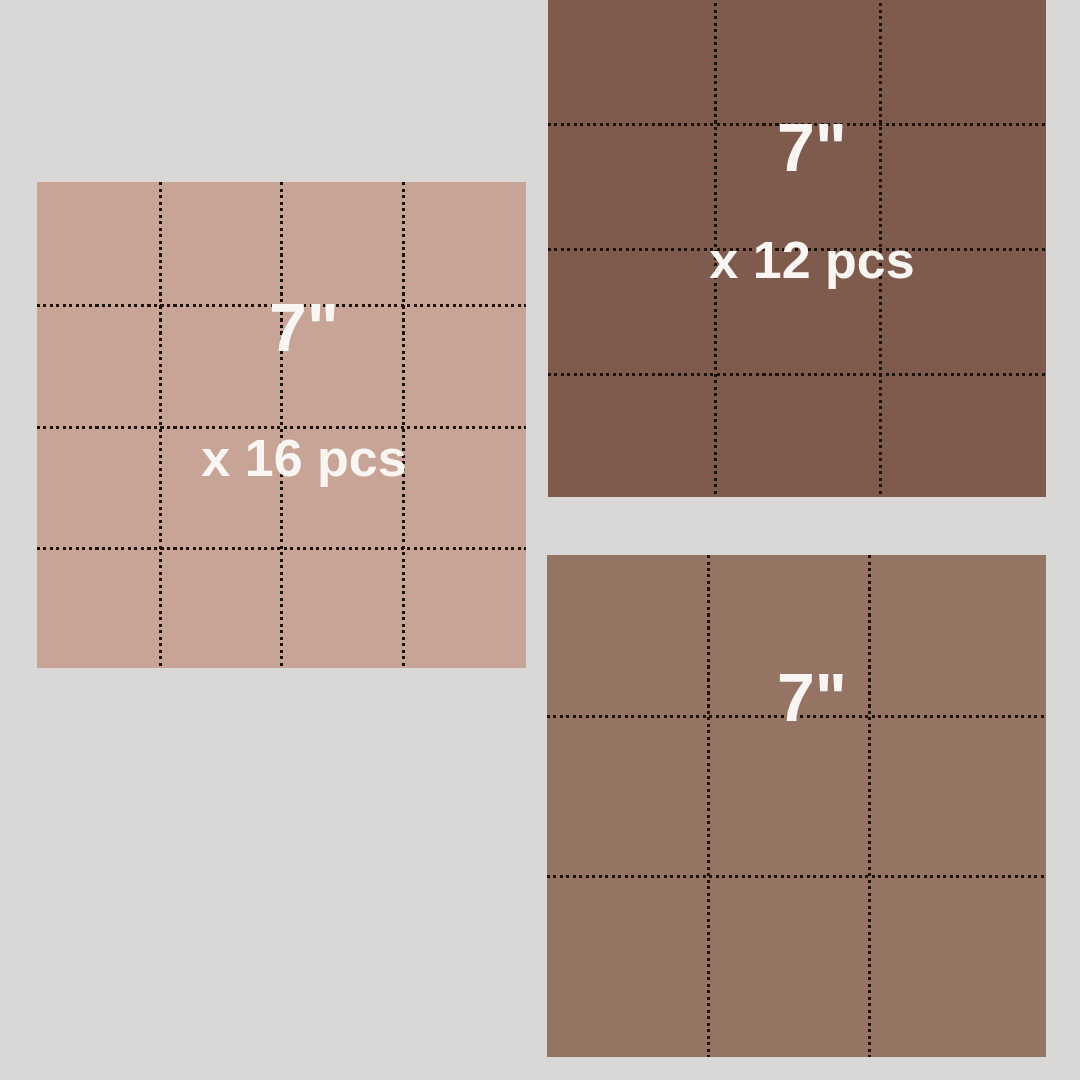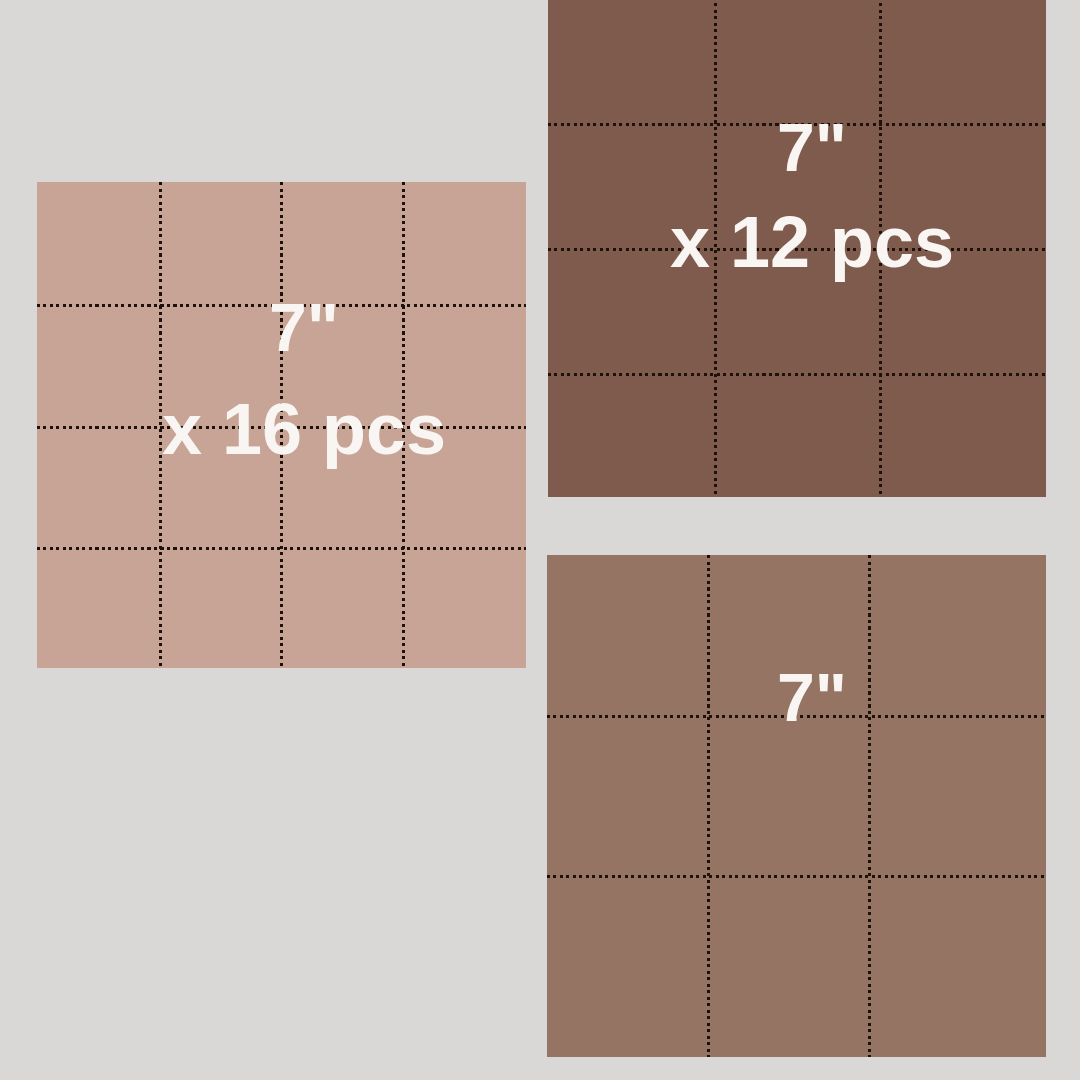--- a/index.html
+++ b/index.html
@@ -26,21 +26,21 @@
   .label-line{
     position:absolute;
     transform:translate(-50%,-50%);
     color:var(--text,#f8f5f2);
     font-weight:700;
     line-height:1;
     white-space:nowrap;
     z-index:5;
   }
   .label-size{font-size:68px;}
-  .label-count{font-size:72px;}
+  .label-count{font-size:52px;margin-top:18px;}
 </style>
 </head>
 <body>
 
 <div id="canvas">
 
   <div class="square" style="left: 37px; top: 182px; width: 489px; height: 486px; background: rgb(199, 164, 150);">
       <div class="cut-line h" style="top: 122px;"></div>
       <div class="cut-line h" style="top: 244px;"></div>
       <div class="cut-line h" style="top: 365px;"></div>
@@ -56,20 +56,20 @@
       <div class="cut-line v" style="left: 331px;"></div>
     </div>
   <div class="square" style="left: 547px; top: 555px; width: 499px; height: 502px; background: rgb(149, 116, 99);">
       <div class="cut-line h" style="top: 160px;"></div>
       <div class="cut-line h" style="top: 320px;"></div>
       <div class="cut-line v" style="left: 160px;"></div>
       <div class="cut-line v" style="left: 321px;"></div>
     </div>
 
   <div class="label-line label-size" style="left: 304px; top: 327px;">7"</div>
-  <div class="label-line label-count" style="left: 304px; top: 429px;">x 16 pcs</div>
+  <div class="label-line label-count" style="left: 304px; top: 440px;">x 16 pcs</div>
 
   <div class="label-line label-size" style="left: 812px; top: 147px;">7"</div>
   <div class="label-line label-count" style="left: 812px; top: 242px;">x 12 pcs</div>
 
   <div class="label-line label-size" style="left: 812px; top: 697px;">7"</div>
 
 </div>
 
 </body></html>

